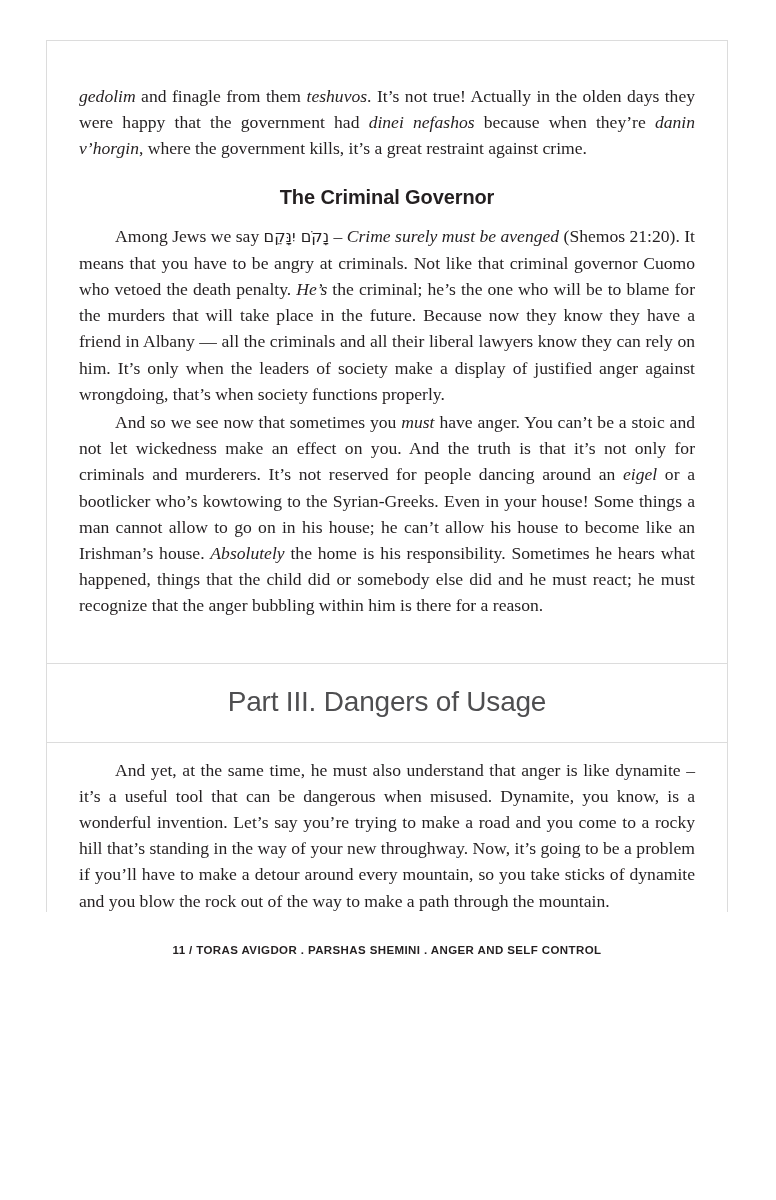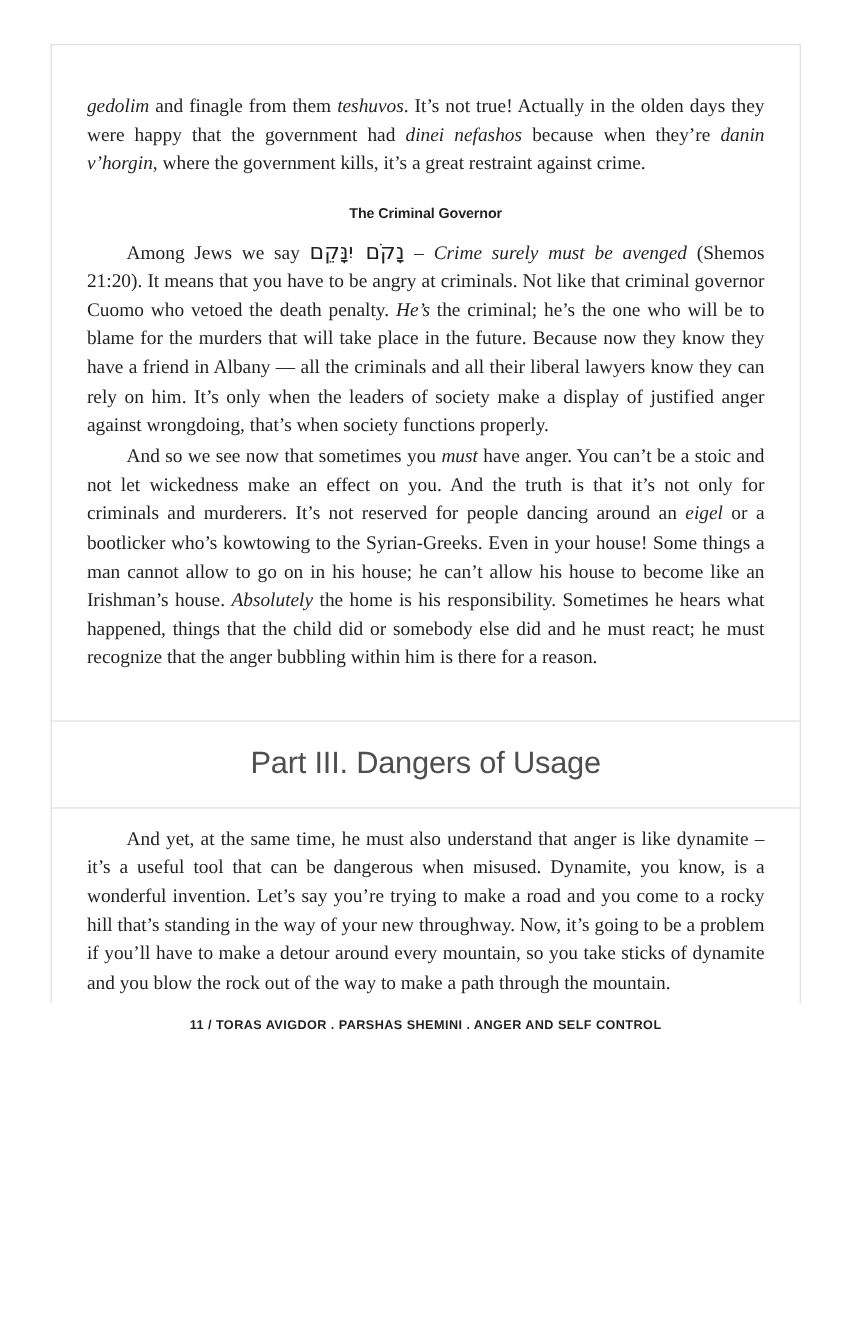--- a/index.html
+++ b/index.html
@@ -45,21 +45,21 @@
   p.indent {
     text-indent: 36px;
   }
   p + p {
     margin-top: 2px;
   }
   .subhead {
     text-align: center;
     font-family: "Liberation Sans", sans-serif;
     font-weight: bold;
-    font-size: 13px;
+    font-size: 20px;
     letter-spacing: -0.1px;
     margin: 24px 0 14px 0;
     color: #231f20;
   }
   .part-band {
     border-top: 1px solid #dcdcdc;
     border-bottom: 1px solid #dcdcdc;
     text-align: center;
     padding: 22px 0 24px 0;
     margin-top: 18px;
@@ -70,29 +70,29 @@
     font-weight: normal;
     font-size: 28px;
     color: #4e4e50;
     letter-spacing: -0.2px;
   }
   .block-bottom {
     padding-top: 14px;
   }
   .hebrew {
     font-family: "DejaVu Sans", sans-serif;
-    font-size: 20px;
+    font-size: 16px;
     direction: rtl;
     unicode-bidi: isolate;
   }
   i, em {
     font-style: italic;
   }
   .footer {
-    margin-top: 20px;
+    margin-top: 30px;
     text-align: center;
     font-family: "Liberation Sans", sans-serif;
     font-weight: bold;
     font-size: 11.5px;
     letter-spacing: 0.4px;
     color: #231f20;
   }
 </style>
 </head>
 <body>

